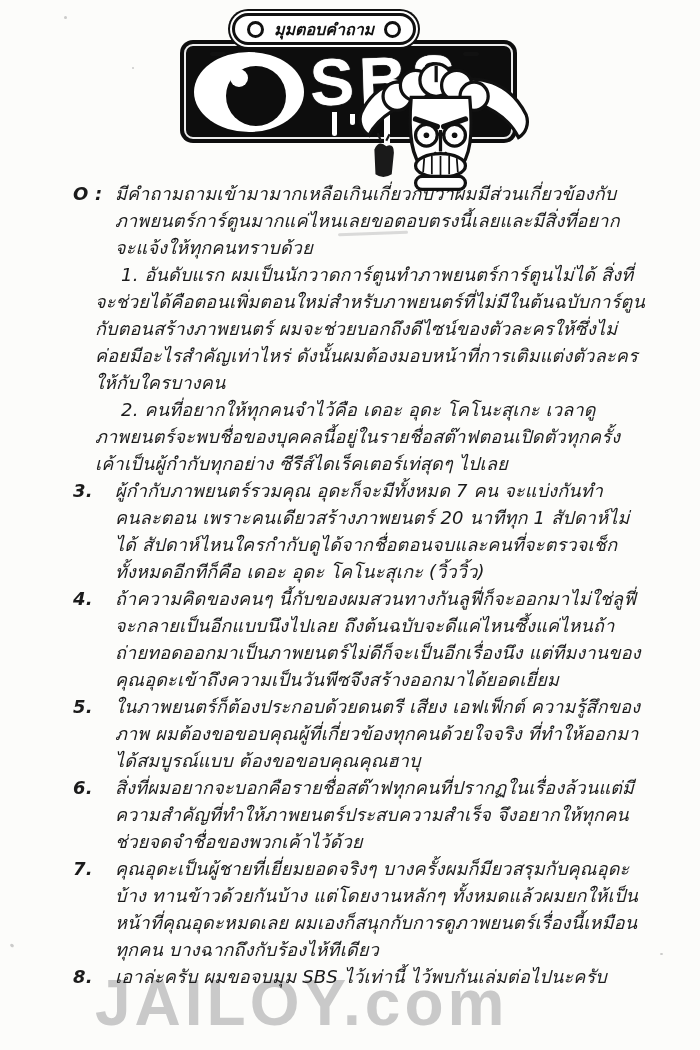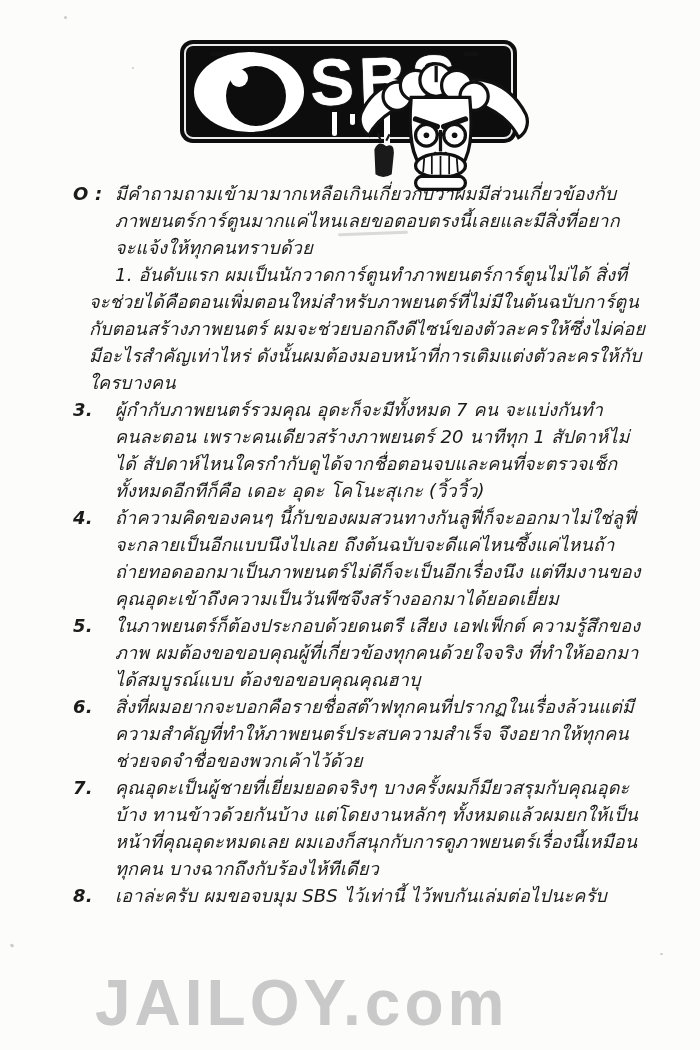--- a/index.html
+++ b/index.html
@@ -42,40 +42,45 @@
   .character{position:absolute;right:-16px;top:-12px;z-index:3;}
   
   .content{
     position:absolute;left:73px;top:180px;width:574px;z-index:1;
     font-size:18px;line-height:27px;font-style:italic;letter-spacing:.2px;
     overflow-wrap:anywhere;
   }
   .qrow,.item{display:flex;}
   .qlabel,.inum{width:42px;flex:none;font-weight:600;}
   .qtext,.itext{flex:1;}
-  .sub{margin-left:16px;text-indent:26px;}
+  .sub{margin-left:22px;text-indent:26px;}
   
   .watermark{
     position:absolute;left:95px;top:966px;z-index:0;
     font-family:Liberation Sans, sans-serif;font-weight:bold;font-size:64px;
     letter-spacing:4px;color:#c9c9c9;font-style:normal;white-space:nowrap;
   }
   .smudge{position:absolute;left:338px;top:232px;width:70px;height:3px;background:#bdbdbd;opacity:.55;border-radius:2px;transform:rotate(-2deg);z-index:1;}
   .speck{position:absolute;background:#9a9a9a;border-radius:50%;opacity:.5;z-index:1;}
   .s1{left:64px;top:16px;width:3px;height:3px;}
   .s2{left:132px;top:67px;width:2px;height:2px;}
   .s3{left:10px;top:944px;width:4px;height:3px;transform:rotate(40deg);}
   .s4{left:660px;top:953px;width:3px;height:2px;}
 </style>
 </head>
 <body>
 
 <div class="banner-wrap">
   <div class="bubble-tail l"></div>
   <div class="bubble-tail r"></div>
+  <div class="bubble">
+    <span class="curl left"></span>
+    <span>มุมตอบคำถาม</span>
+    <span class="curl right"></span>
+  </div>
 
   <div class="banner"></div>
   <div class="banner-outline"></div>
 
   <svg class="eye-logo" width="116" height="82" viewBox="0 0 116 82">
     <ellipse cx="56" cy="41" rx="55" ry="40" fill="#ffffff"></ellipse>
     <circle cx="63" cy="45" r="30" fill="#0d0d0d"></circle>
     <circle cx="46" cy="27" r="9" fill="#ffffff"></circle>
   </svg>
 
@@ -124,20 +129,21 @@
 
 <div class="content">
 
   <div class="qrow">
     <div class="qlabel">O :</div>
     <div class="qtext">มีคำถามถามเข้ามามากเหลือเกินเกี่ยวกับว่าผมมีส่วนเกี่ยวข้องกับภาพยนตร์การ์ตูนมากแค่ไหนเลยขอตอบตรงนี้เลยและมีสิ่งที่อยากจะแจ้งให้ทุกคนทราบด้วย</div>
   </div>
 
   <div class="sub"><span>1.</span>&nbsp;<span>อันดับแรก ผมเป็นนักวาดการ์ตูนทำภาพยนตร์การ์ตูนไม่ได้ สิ่งที่จะช่วยได้คือตอนเพิ่มตอนใหม่สำหรับภาพยนตร์ที่ไม่มีในต้นฉบับการ์ตูนกับตอนสร้างภาพยนตร์ ผมจะช่วยบอกถึงดีไซน์ของตัวละครให้ซึ่งไม่ค่อยมีอะไรสำคัญเท่าไหร่ ดังนั้นผมต้องมอบหน้าที่การเติมแต่งตัวละครให้กับใครบางคน</span></div>
 
+  <div class="sub"><span>2.</span>&nbsp;<span>คนที่อยากให้ทุกคนจำไว้คือ เดอะ อุดะ โคโนะสุเกะ เวลาดูภาพยนตร์จะพบชื่อของบุคคลนี้อยู่ในรายชื่อสต๊าฟตอนเปิดตัวทุกครั้ง เค้าเป็นผู้กำกับทุกอย่าง ซีรีส์ไดเร็คเตอร์เท่สุดๆ ไปเลย</span></div>
 
   <div class="item">
     <div class="inum">3.</div>
     <div class="itext">ผู้กำกับภาพยนตร์รวมคุณ อุดะก็จะมีทั้งหมด 7 คน จะแบ่งกันทำคนละตอน เพราะคนเดียวสร้างภาพยนตร์ 20 นาทีทุก 1 สัปดาห์ไม่ได้ สัปดาห์ไหนใครกำกับดูได้จากชื่อตอนจบและคนที่จะตรวจเช็กทั้งหมดอีกทีก็คือ เดอะ อุดะ โคโนะสุเกะ (วิ้ววิ้ว)</div>
   </div>
   <div class="item">
     <div class="inum">4.</div>
     <div class="itext">ถ้าความคิดของคนๆ นี้กับของผมสวนทางกันลูฟี่ก็จะออกมาไม่ใช่ลูฟี่ จะกลายเป็นอีกแบบนึงไปเลย ถึงต้นฉบับจะดีแค่ไหนซึ้งแค่ไหนถ้าถ่ายทอดออกมาเป็นภาพยนตร์ไม่ดีก็จะเป็นอีกเรื่องนึง แต่ทีมงานของคุณอุดะเข้าถึงความเป็นวันพีซจึงสร้างออกมาได้ยอดเยี่ยม</div>
   </div>
   <div class="item">

